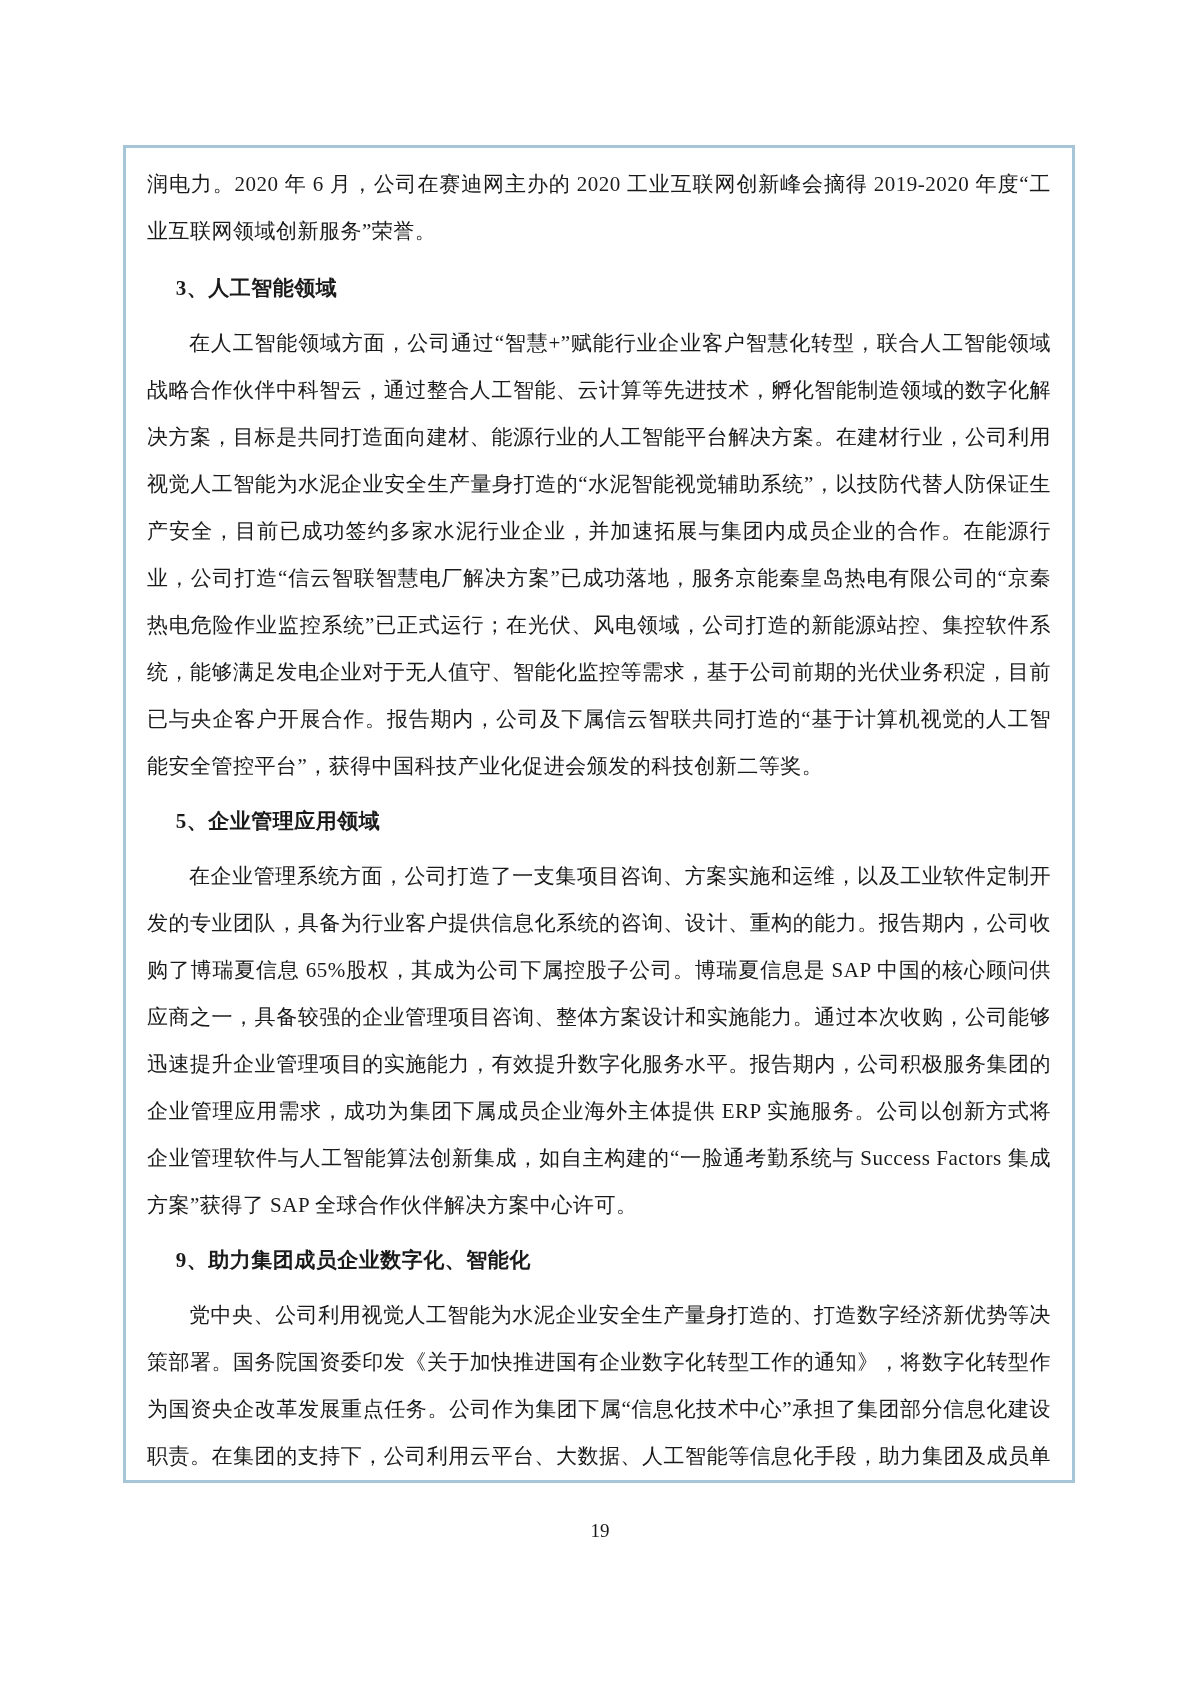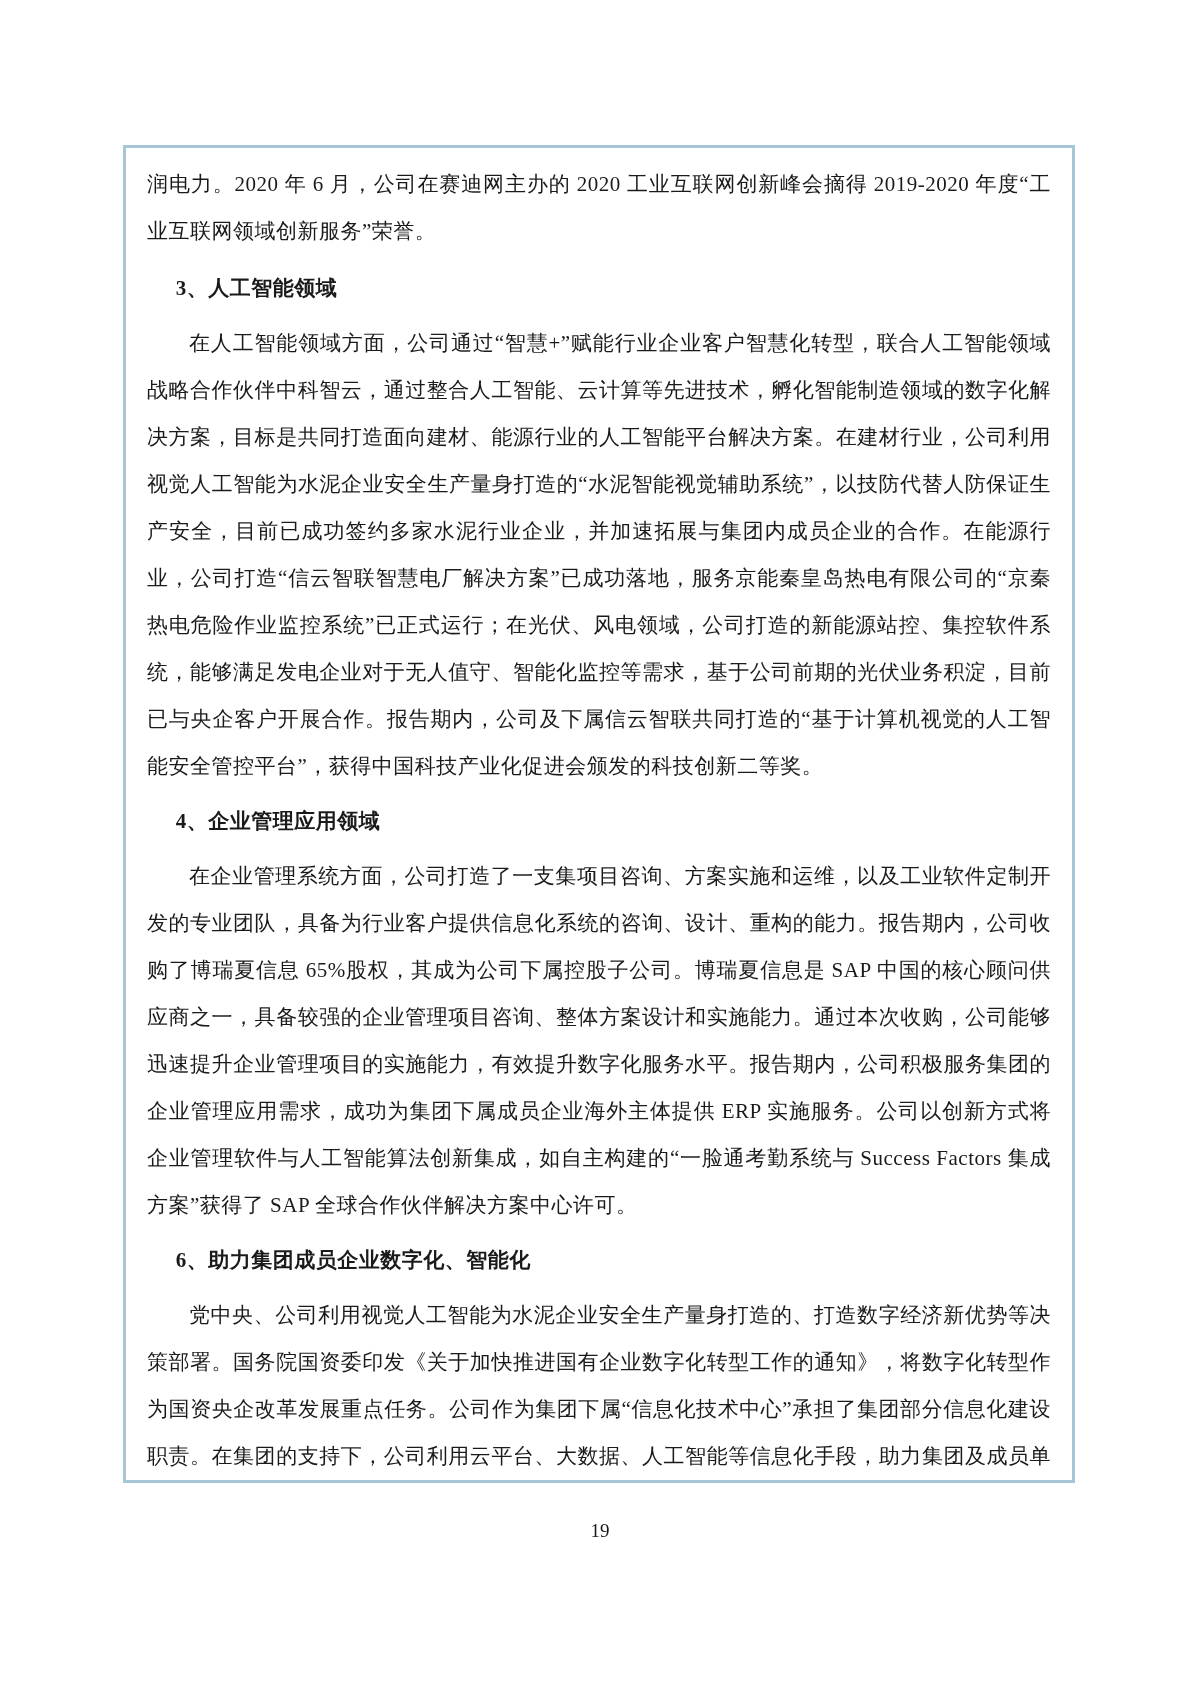--- a/index.html
+++ b/index.html
@@ -61,21 +61,21 @@
 </head>
 <body>
 
 <div class="content-box" style="border-color: rgb(166, 198, 216);">
 
   <p class="para intro">润电力。2020 年 6 月，公司在赛迪网主办的 2020 工业互联网创新峰会摘得 2019-2020 年度“工业互联网领域创新服务”荣誉。</p>
 
   <h3 class="heading">3、人工智能领域</h3>
   <p class="para indent">在人工智能领域方面，公司通过“智慧+”赋能行业企业客户智慧化转型，联合人工智能领域战略合作伙伴中科智云，通过整合人工智能、云计算等先进技术，孵化智能制造领域的数字化解决方案，目标是共同打造面向建材、能源行业的人工智能平台解决方案。在建材行业，公司利用视觉人工智能为水泥企业安全生产量身打造的“水泥智能视觉辅助系统”，以技防代替人防保证生产安全，目前已成功签约多家水泥行业企业，并加速拓展与集团内成员企业的合作。在能源行业，公司打造“信云智联智慧电厂解决方案”已成功落地，服务京能秦皇岛热电有限公司的“京秦热电危险作业监控系统”已正式运行；在光伏、风电领域，公司打造的新能源站控、集控软件系统，能够满足发电企业对于无人值守、智能化监控等需求，基于公司前期的光伏业务积淀，目前已与央企客户开展合作。报告期内，公司及下属信云智联共同打造的“基于计算机视觉的人工智能安全管控平台”，获得中国科技产业化促进会颁发的科技创新二等奖。</p>
 
-  <h3 class="heading">4、企业管理应用领域</h3>
+  <h3 class="heading">5、企业管理应用领域</h3>
   <p class="para indent">在企业管理系统方面，公司打造了一支集项目咨询、方案实施和运维，以及工业软件定制开发的专业团队，具备为行业客户提供信息化系统的咨询、设计、重构的能力。报告期内，公司收购了博瑞夏信息 65%股权，其成为公司下属控股子公司。博瑞夏信息是 SAP 中国的核心顾问供应商之一，具备较强的企业管理项目咨询、整体方案设计和实施能力。通过本次收购，公司能够迅速提升企业管理项目的实施能力，有效提升数字化服务水平。报告期内，公司积极服务集团的企业管理应用需求，成功为集团下属成员企业海外主体提供 ERP 实施服务。公司以创新方式将企业管理软件与人工智能算法创新集成，如自主构建的“一脸通考勤系统与 Success Factors 集成方案”获得了 SAP 全球合作伙伴解决方案中心许可。</p>
 
-  <h3 class="heading">6、助力集团成员企业数字化、智能化</h3>
+  <h3 class="heading">9、助力集团成员企业数字化、智能化</h3>
   <p class="para indent">党中央、公司利用视觉人工智能为水泥企业安全生产量身打造的、打造数字经济新优势等决策部署。国务院国资委印发《关于加快推进国有企业数字化转型工作的通知》，将数字化转型作为国资央企改革发展重点任务。公司作为集团下属“信息化技术中心”承担了集团部分信息化建设职责。在集团的支持下，公司利用云平台、大数据、人工智能等信息化手段，助力集团及成员单位的数字化转型进程。</p>
 
 </div>
 
 <div class="page-number">19</div>
 
 </body></html>

